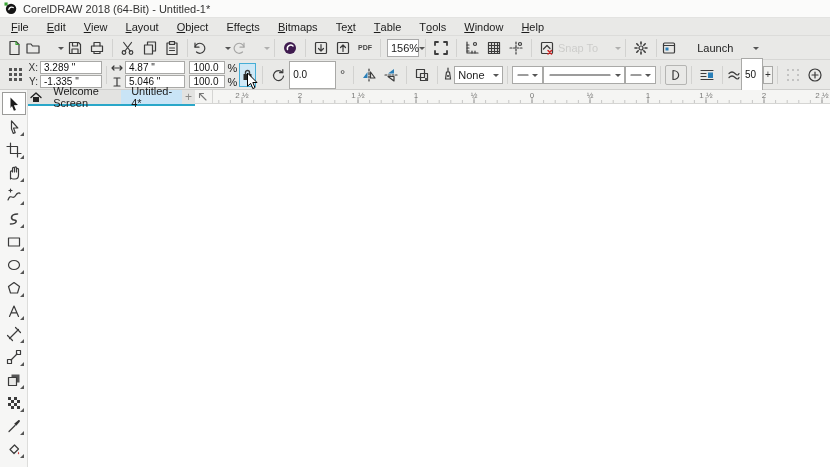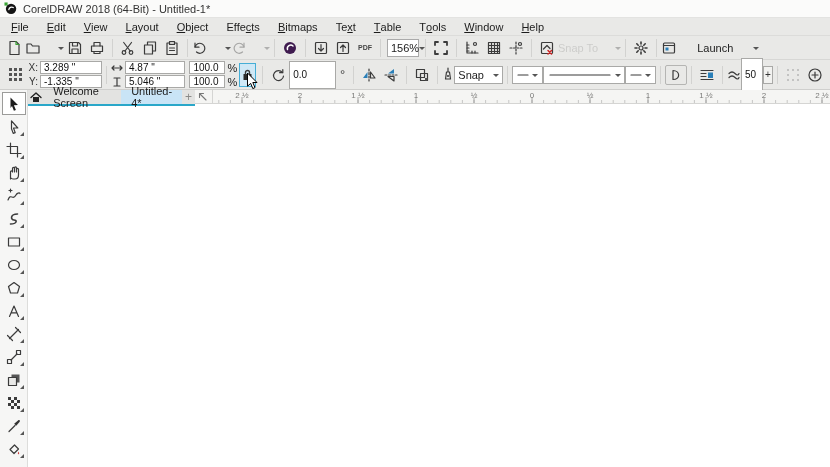--- a/index.html
+++ b/index.html
@@ -321,21 +321,21 @@
           <rect x="6.5" y="6.5" width="7" height="7"></rect>
           <rect x="11" y="11" width="2.5" height="2.5" fill="#555" stroke="none"></rect>
         </svg>
       </span>
     <span class="sep"></span>
     <svg class="i" style="width:12px" viewBox="0 0 12 16">
         <path d="M6 1 v4 M4.5 5 h3 l1 7 h-5 Z"></path>
         <circle cx="6" cy="9" r="1" fill="#333" stroke="none"></circle>
       </svg>
     <span class="pb-select" style="width:54px">
-      <span style="flex:1">Snap</span>
+      <span style="flex:1">None</span>
       <span class="caret"></span>
     </span>
     <span class="sep"></span>
     <span class="pb-select" style="width:34px">
         <svg class="i" style="width:14px;height:8px" viewBox="0 0 14 8">
           <path d="M2 4 h10"></path>
         </svg>
         <span class="caret"></span>
       </span>
     <span class="pb-select" style="width:84px">

